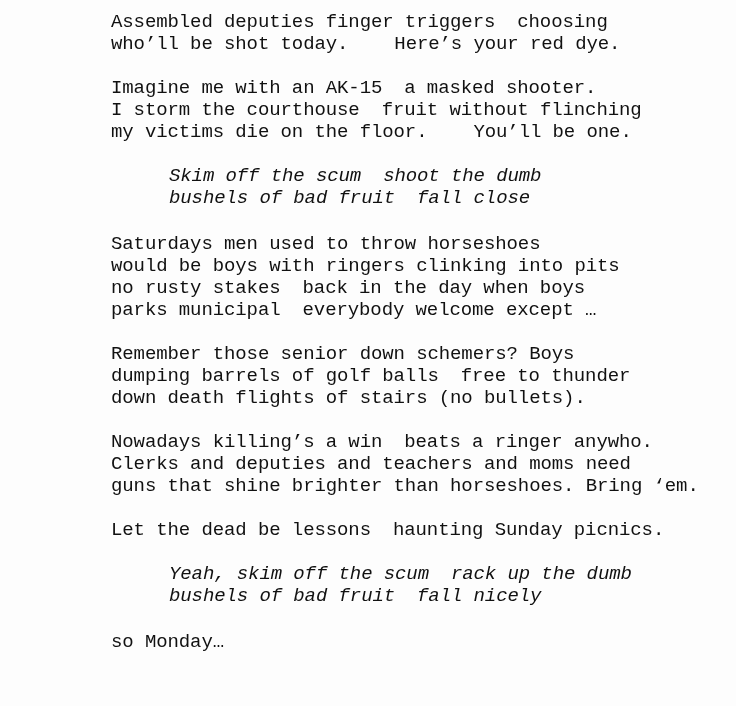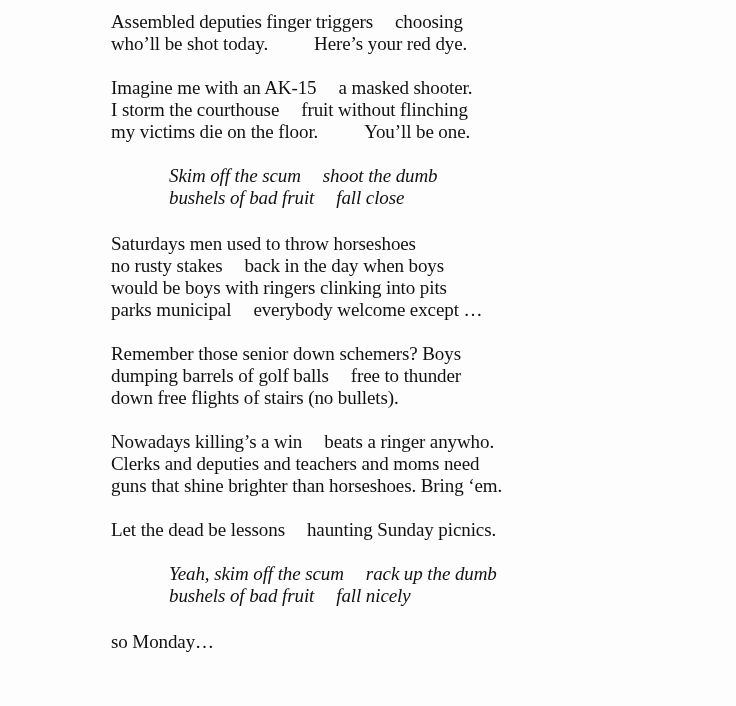--- a/index.html
+++ b/index.html
@@ -16,20 +16,21 @@
       color: #111111;
     }
     .poem {
       position: absolute;
       left: 111px;
       top: 11px;
       width: 600px;
     }
     .stanza {
       margin: 0 0 22px 0;
+      font-family: Liberation Mono, monospace;
     }
     .line {
       font-size: 19px;
       line-height: 22px;
       height: 22px;
       white-space: pre;
       letter-spacing: -0.1px;
     }
     .refrain {
       padding-left: 58px;
@@ -64,29 +65,29 @@
     <div class="line"><span>my victims die on the floor.</span><span class="gap-wide"></span><span>You’ll be one.</span></div>
   </div>
 
   <div class="stanza refrain">
     <div class="line"><span>Skim off the scum</span><span class="gap"></span><span>shoot the dumb</span></div>
     <div class="line"><span>bushels of bad fruit</span><span class="gap"></span><span>fall close</span></div>
   </div>
 
   <div class="stanza">
     <div class="line"><span>Saturdays men used to throw horseshoes</span></div>
+    <div class="line"><span>would be boys with ringers clinking into pits</span></div>
     <div class="line"><span>no rusty stakes</span><span class="gap"></span><span>back in the day when boys</span></div>
-    <div class="line"><span>would be boys with ringers clinking into pits</span></div>
     <div class="line"><span>parks municipal</span><span class="gap"></span><span>everybody welcome except …</span></div>
   </div>
 
   <div class="stanza">
     <div class="line"><span>Remember those senior down schemers? Boys</span></div>
     <div class="line"><span>dumping barrels of golf balls</span><span class="gap"></span><span>free to thunder</span></div>
-    <div class="line"><span>down free flights of stairs (no bullets).</span></div>
+    <div class="line"><span>down death flights of stairs (no bullets).</span></div>
   </div>
 
   <div class="stanza">
     <div class="line"><span>Nowadays killing’s a win</span><span class="gap"></span><span>beats a ringer anywho.</span></div>
     <div class="line"><span>Clerks and deputies and teachers and moms need</span></div>
     <div class="line"><span>guns that shine brighter than horseshoes. Bring ‘em.</span></div>
   </div>
 
   <div class="stanza">
     <div class="line"><span>Let the dead be lessons</span><span class="gap"></span><span>haunting Sunday picnics.</span></div>

